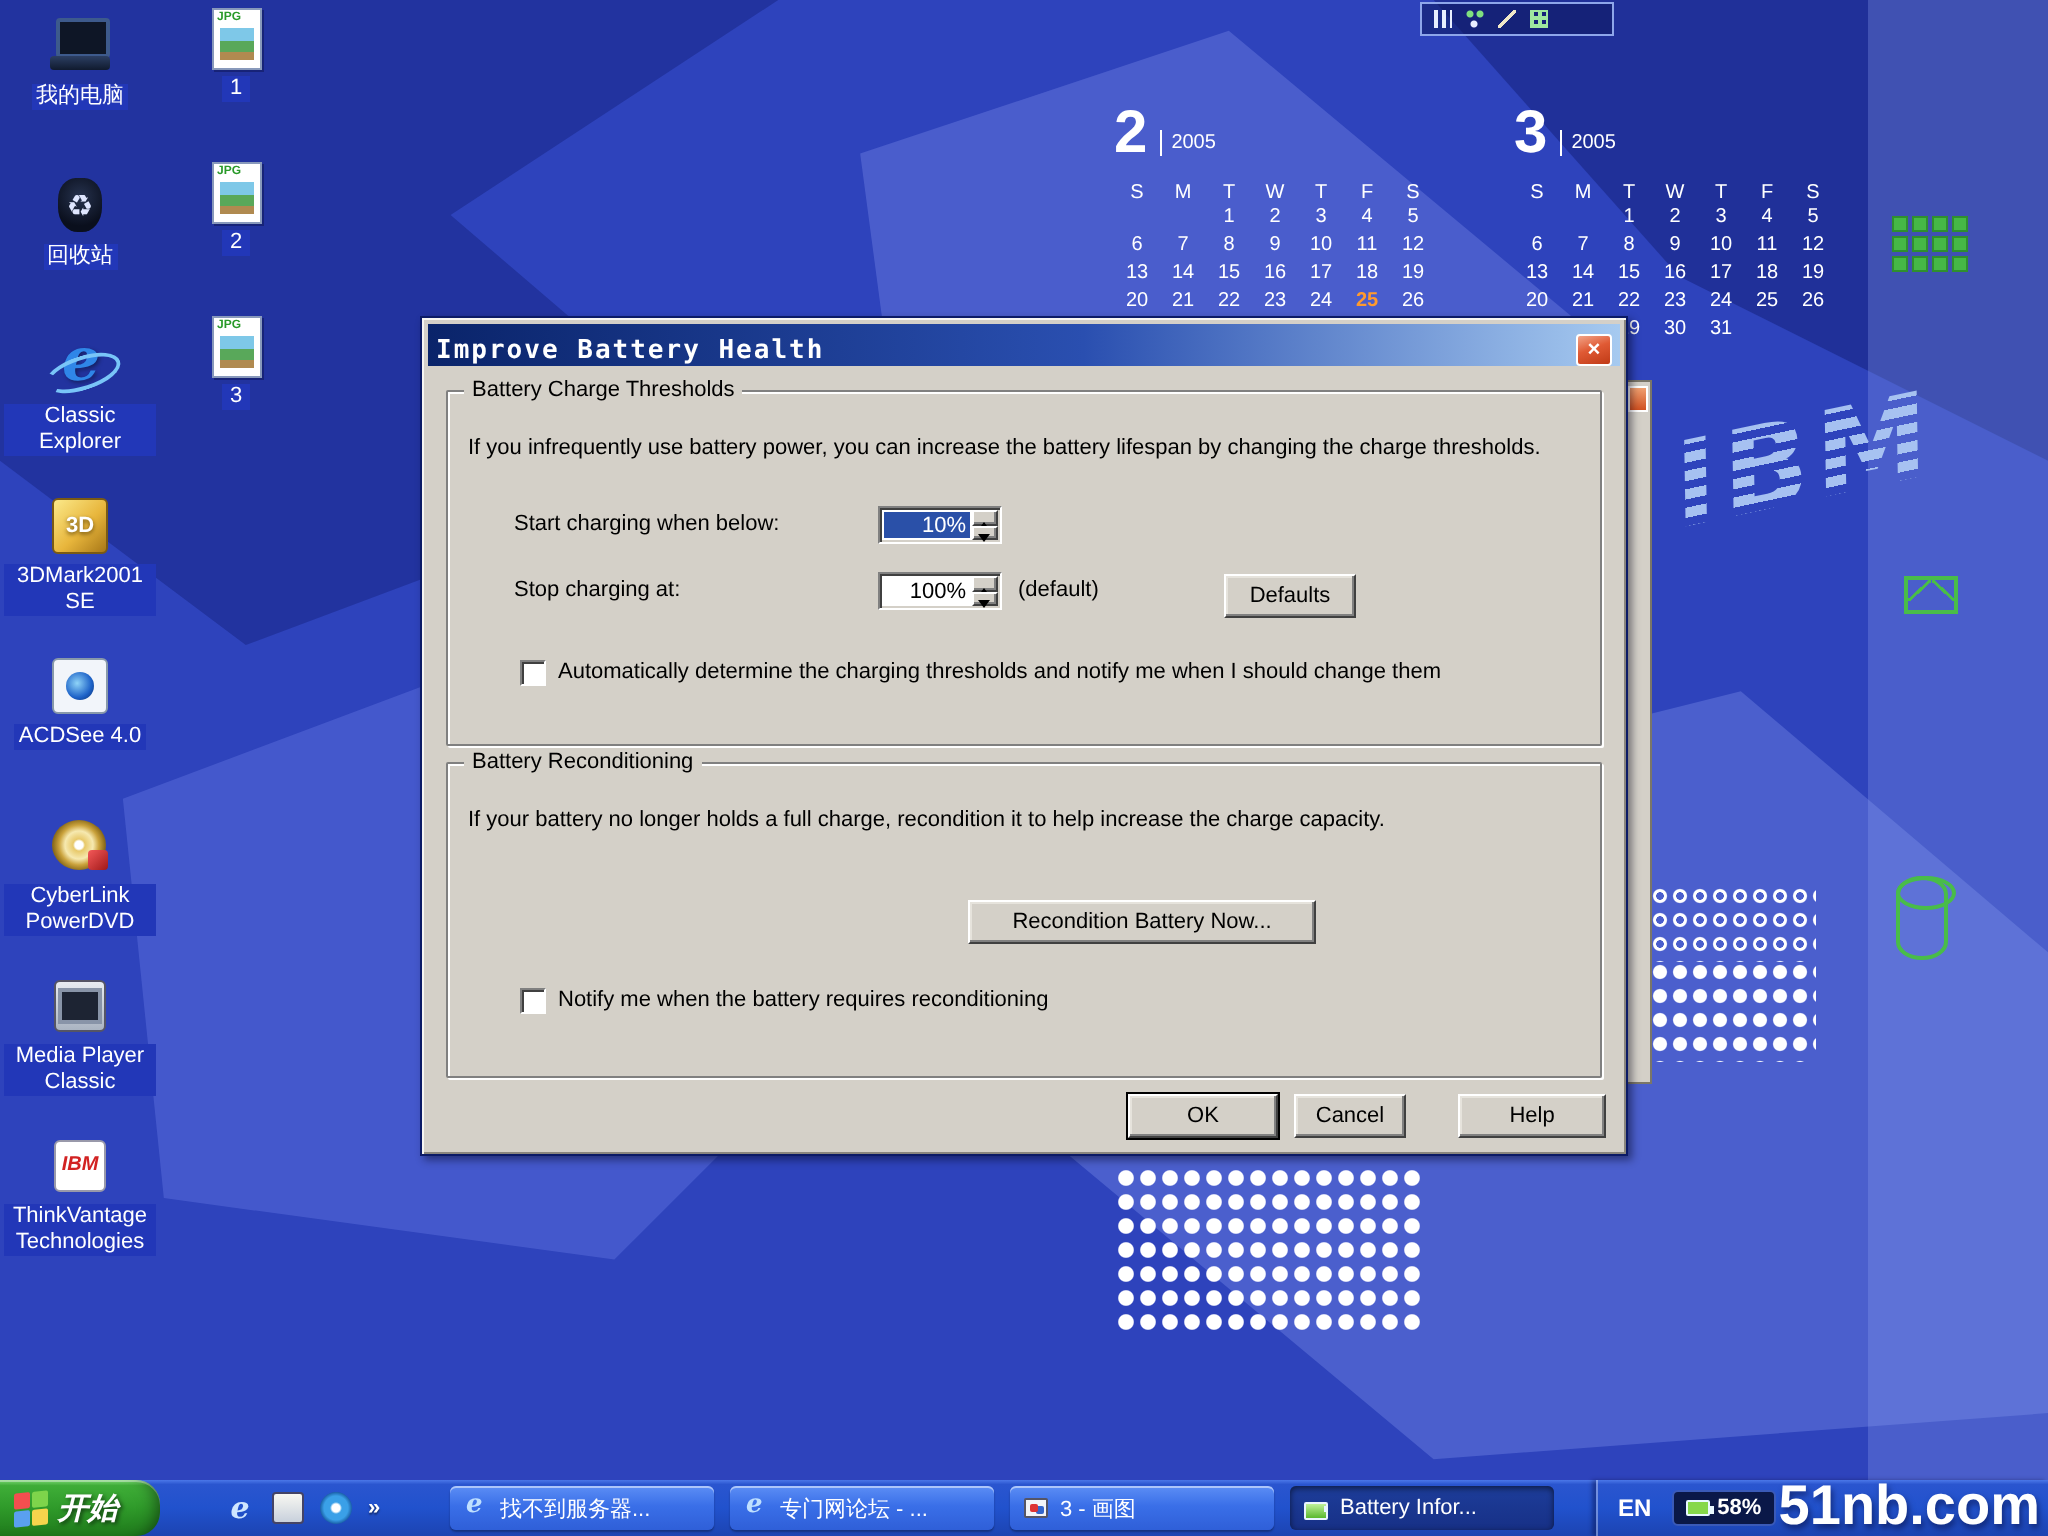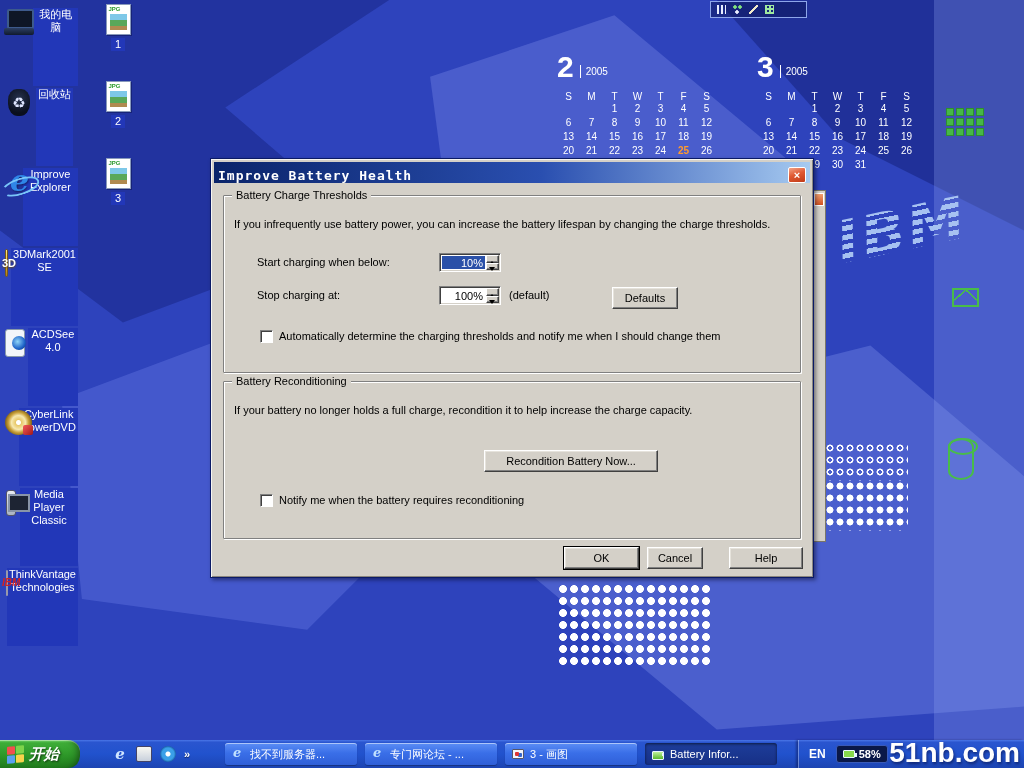--- a/index.html
+++ b/index.html
@@ -46,21 +46,21 @@
   .cal-head{display:flex;align-items:flex-end;gap:6px;height:32px}
   .cal-month{font-size:30px;font-weight:bold;line-height:30px}
   .cal-year{font-size:10px;line-height:13px;border-left:1px solid #fff;padding-left:5px;margin-bottom:4px}
   .cal-grid{display:grid;grid-template-columns:repeat(7,23px);row-gap:2px}
   .cal-grid.heads{margin-top:9px}
   .cal-h,.cal-c{font-size:10px;line-height:12px;text-align:center}
   .cal-c.hl{color:#ff9a2e;font-weight:bold}
 
   
   .icon-col{position:absolute;left:2px;top:6px;width:76px;z-index:2;display:flex;flex-direction:column}
-  .dicon{height:80px;display:flex;flex-direction:row;cursor:default}
+  .dicon{height:80px;display:flex;flex-direction:column;align-items:center;cursor:default}
   .dicon .lbl{margin-top:2px;font-size:11px;line-height:13px;color:#fff;background:#2237b8;padding:0 2px;text-align:center;max-width:76px}
   .ic{width:34px;height:34px;position:relative;display:block}
   .ic.my-computer::before{content:"";position:absolute;left:5px;top:3px;width:23px;height:16px;background:#0e1626;border:2px solid #3d5a8c;border-radius:2px}
   .ic.my-computer::after{content:"";position:absolute;left:2px;top:22px;width:30px;height:7px;background:linear-gradient(#2c3f63,#101a2e);border-radius:2px}
   .ic.recycle-bin::before{content:"";position:absolute;left:6px;top:3px;width:22px;height:27px;background:radial-gradient(circle at 50% 35%,#26324e,#0a0f1d 70%);border-radius:40% 40% 45% 45%}
   .ic.recycle-bin::after{content:"♻";position:absolute;left:0;right:0;top:8px;text-align:center;font-size:15px;color:#dfe6ff}
   .ic.ie::before{content:"e";position:absolute;left:8px;top:-3px;font-family:"DejaVu Serif",serif;font-style:italic;font-weight:bold;font-size:30px;color:#2f86e8;text-shadow:1px 1px 2px rgba(0,0,0,.4)}
   .ic.ie::after{content:"";position:absolute;left:-1px;top:12px;width:35px;height:13px;border:2px solid #79c5f8;border-left-color:transparent;border-radius:50%;transform:rotate(-18deg)}
   .ic.mark3d::before{content:"";position:absolute;inset:3px;background:linear-gradient(135deg,#fbe98a,#e8b63c 55%,#a87818);border:1px solid #7a5a14;border-radius:3px}
   .ic.mark3d::after{content:"3D";position:absolute;left:0;right:0;top:11px;text-align:center;font-size:11px;font-weight:bold;color:#fff;text-shadow:0 1px 2px #6b4e0e}
@@ -315,21 +315,21 @@
         <span class="lbl">我的电脑</span>
       </div>
 
       <div class="dicon">
         <span class="ic recycle-bin"></span>
         <span class="lbl">回收站</span>
       </div>
 
       <div class="dicon">
         <span class="ic ie"></span>
-        <span class="lbl">Improve Explorer</span>
+        <span class="lbl">Classic Explorer</span>
       </div>
 
       <div class="dicon">
         <span class="ic mark3d"></span>
         <span class="lbl">3DMark2001 SE</span>
       </div>
 
       <div class="dicon">
         <span class="ic acdsee"></span>
         <span class="lbl">ACDSee 4.0</span>

